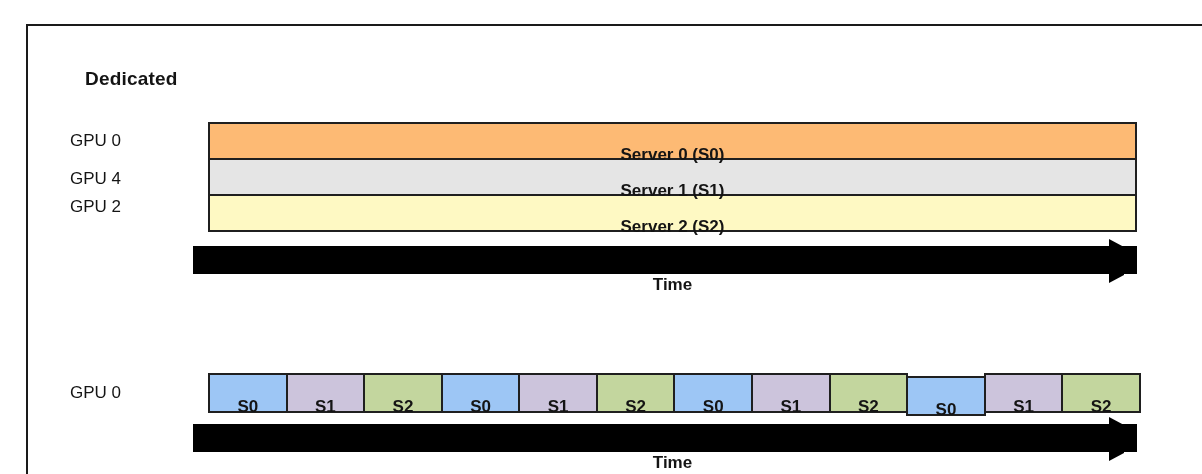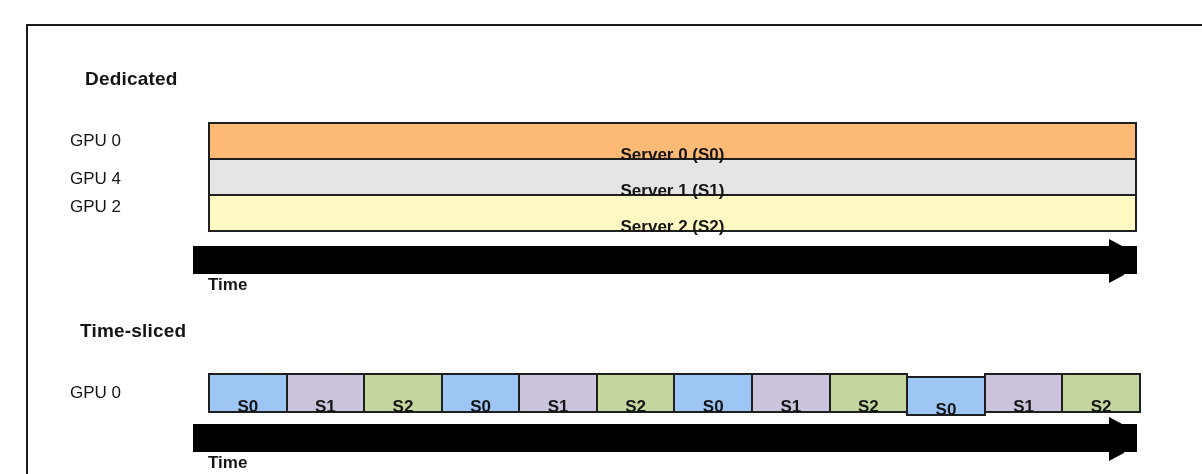--- a/index.html
+++ b/index.html
@@ -91,21 +91,21 @@
     right: 0; top: 0;
     width: 0; height: 0;
     border-top: 8px solid transparent;
     border-bottom: 8px solid transparent;
     border-left: 15px solid #000000;
   }
   .time-text {
     position: absolute;
     left: 166px;
     width: 957px;
-    text-align: left;
+    text-align: center;
     font-size: 17px;
     font-weight: bold;
   }
   #time-text-dedicated  { top: 235px; }
   #time-text-timesliced { top: 413px; }
 </style>
 </head>
 <body>
 
 <div class="frame">
@@ -123,21 +123,20 @@
       <div class="server-bar" style="background: #e5e5e5;">Server 1 (S1)</div>
       <div class="server-bar" style="background: #fef9c3;">Server 2 (S2)</div>
     </div>
 
   <div id="axis-dedicated" class="time-axis">
     <div class="axis-line"></div>
     <div class="axis-head"></div>
   </div>
   <div id="time-text-dedicated" class="time-text">Time</div>
 
-  <div id="timesliced-title" class="section-title">Time-sliced</div>
 
   <div class="gpu-label" style="top: 341px;">GPU 0</div>
 
   <div id="timesliced-row">
       <div class="slice-block" style="background: rgb(157, 198, 245);">S0</div>
       <div class="slice-block" style="background: rgb(204, 196, 220);">S1</div>
       <div class="slice-block" style="background: rgb(195, 214, 158);">S2</div>
       <div class="slice-block" style="background: rgb(157, 198, 245);">S0</div>
       <div class="slice-block" style="background: rgb(204, 196, 220);">S1</div>
       <div class="slice-block" style="background: rgb(195, 214, 158);">S2</div>

